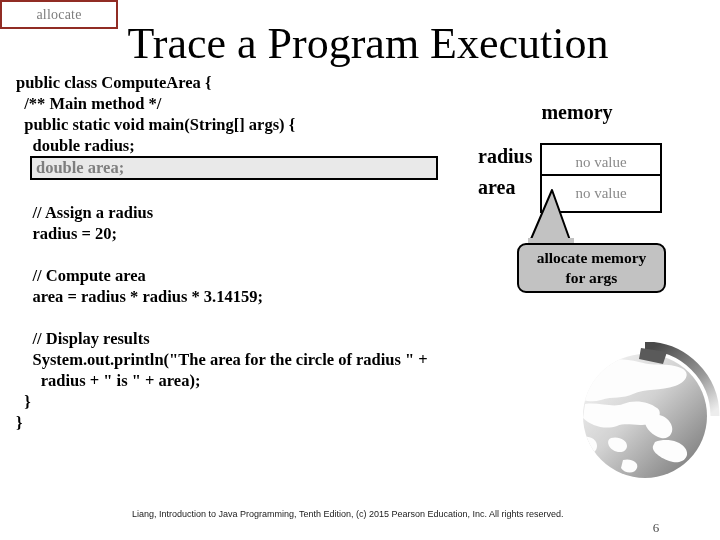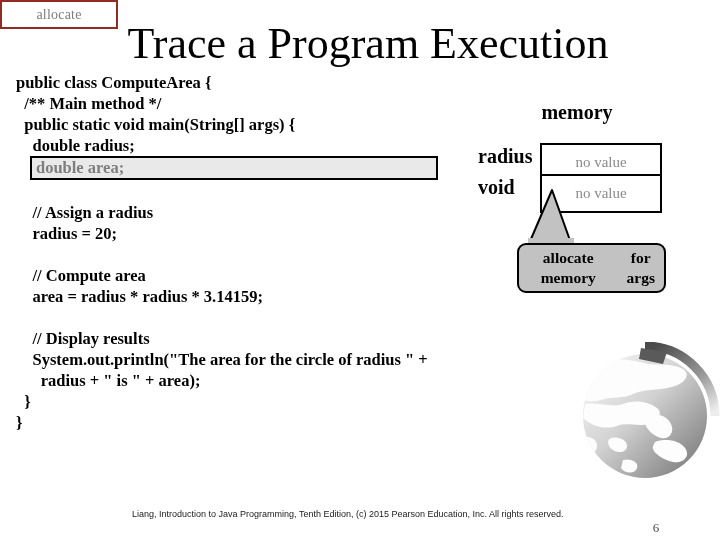--- a/index.html
+++ b/index.html
@@ -143,20 +143,21 @@
     position: absolute;
     left: 517px;
     top: 243px;
     width: 149px;
     height: 50px;
     background: #c2c2c2;
     border: 2px solid #000000;
     border-radius: 9px;
     box-sizing: border-box;
     display: flex;
+    flex-direction: column;
     align-items: center;
     justify-content: center;
     font-size: 15.5px;
     line-height: 20px;
     color: #000000;
     font-family: "Liberation Serif", "DejaVu Serif", serif;
     font-weight: 600;
     text-align: center;
   }
 
@@ -211,21 +212,21 @@
 
   <div id="slide-title">Trace a Program Execution</div>
 
   <div id="code-block"><div class="code-line">public class ComputeArea {</div><div class="code-line">  /** Main method */</div><div class="code-line">  public static void main(String[] args) {</div><div class="code-line">    double radius;</div><div class="code-line highlight">double area;</div><div class="code-line blank"></div><div class="code-line">    // Assign a radius</div><div class="code-line">    radius = 20;</div><div class="code-line blank"></div><div class="code-line">    // Compute area</div><div class="code-line">    area = radius * radius * 3.14159;</div><div class="code-line blank"></div><div class="code-line">    // Display results</div><div class="code-line">    System.out.println("The area for the circle of radius " +</div><div class="code-line">      radius + " is " + area);</div><div class="code-line">  }</div><div class="code-line">}</div></div>
 
   <div id="memory-title">memory</div>
 
   <div class="mem-label" id="mem-label-radius">radius</div>
   <div class="mem-box" id="mem-box-radius">no value</div>
 
-  <div class="mem-label" id="mem-label-area">void</div>
+  <div class="mem-label" id="mem-label-area">area</div>
   <div class="mem-box" id="mem-box-area">no value</div>
 
   <svg id="callout-tail" viewBox="0 0 170 80" xmlns="http://www.w3.org/2000/svg">
     <polygon points="42,10 18,66 62,66" fill="#c2c2c2" stroke="#000000" stroke-width="2" stroke-linejoin="round"></polygon>
     <rect x="18" y="58" width="46" height="16" fill="#c2c2c2" stroke="none"></rect>
   </svg>
 
   <div id="callout-box">
     <div>allocate memory</div>
     <div>for args</div>

